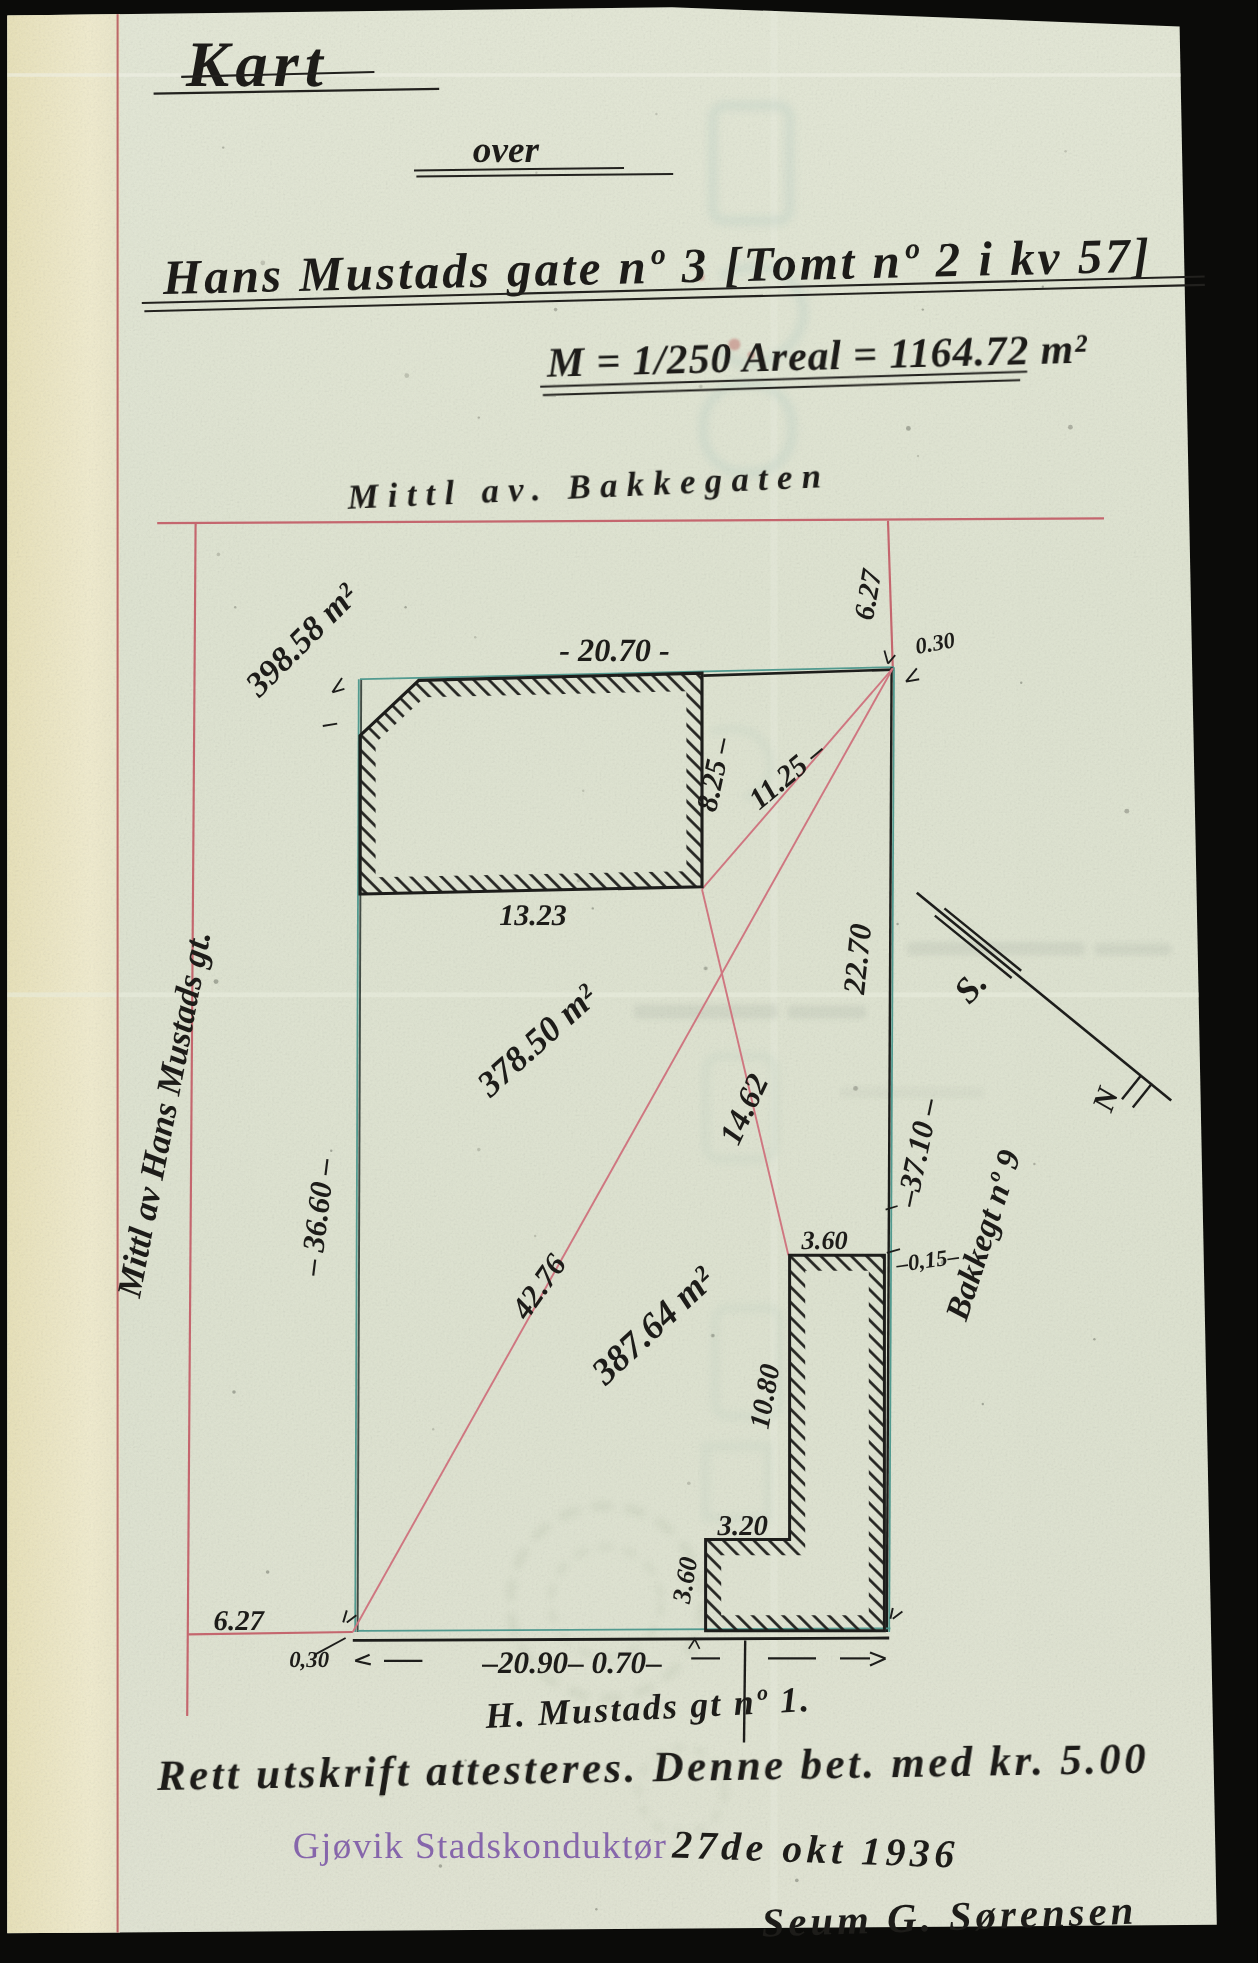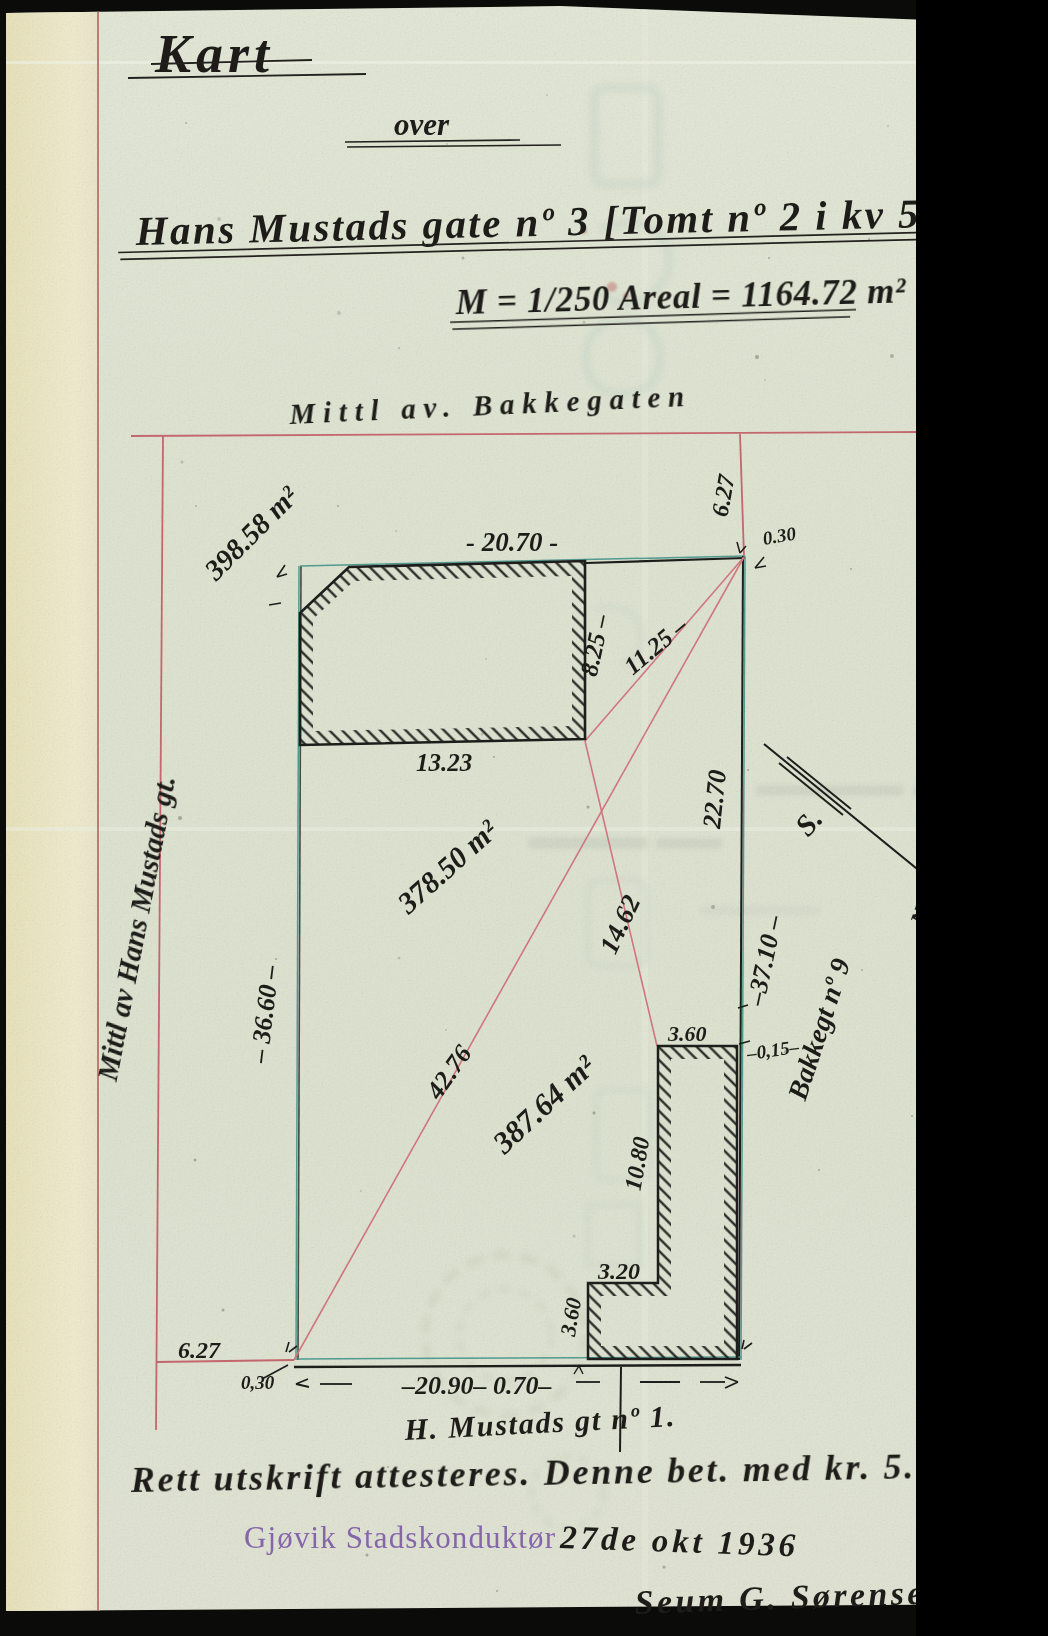--- a/index.html
+++ b/index.html
@@ -1,16 +1,16 @@
 <!DOCTYPE html>
 <html><head>
 <meta charset="utf-8">
 <style>
   html,body{margin:0;padding:0;background:#000;}
-  #page{position:relative;width:916px;height:1636px;overflow:hidden;background:#0a0a08;}
+  #page{position:relative;width:1048px;height:1636px;overflow:hidden;background:#0a0a08;}
   svg{display:block}
   text{font-family:"Liberation Serif", serif;}
 </style>
 </head>
 <body>
 <div id="page">
 <svg width="1048" height="1636" viewBox="0 0 1048 1636" xmlns="http://www.w3.org/2000/svg">
 <defs>
   <pattern id="hatch" patternUnits="userSpaceOnUse" width="9" height="9" patternTransform="rotate(-45)">
     <line x1="4.5" y1="0" x2="4.5" y2="9" stroke="#1d1d1b" stroke-width="2.2"></line>

